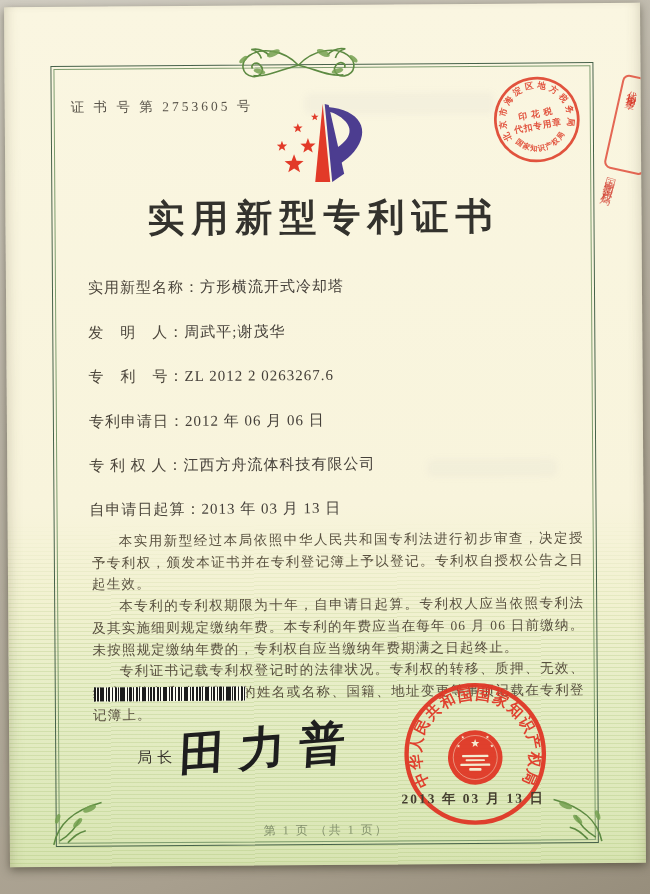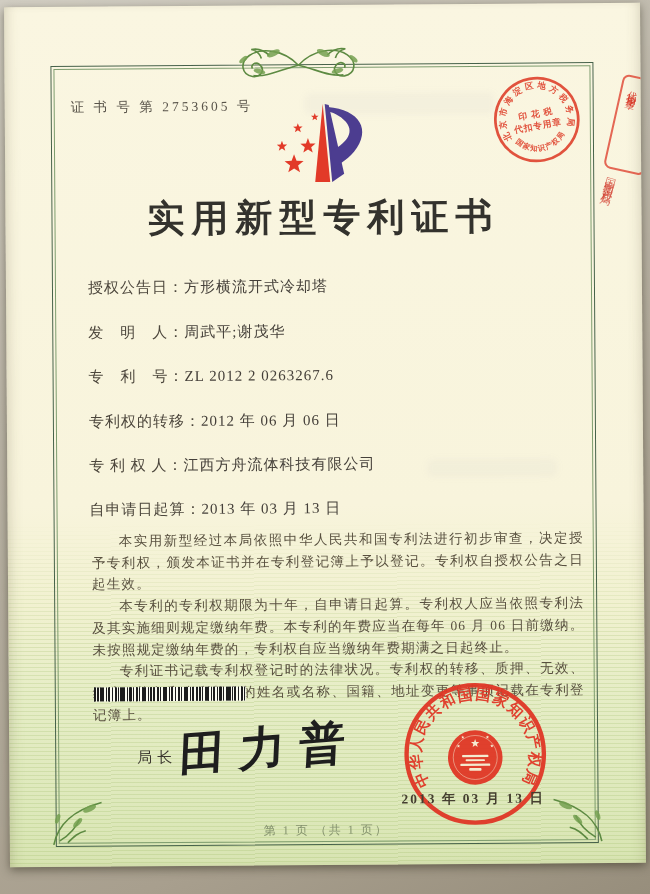--- a/index.html
+++ b/index.html
@@ -172,24 +172,24 @@
 
   <div class="edge-stamp-box">
     <span>代扣专用章</span>
     <span>印花税</span>
   </div>
   <div class="edge-stamp-arc">国家知识产权局</div>
 
   <div class="title">实用新型专利证书</div>
 
   <div class="fields">
-    <div class="field-row r0"><span>授权公告日：</span><span class="val">方形横流开式冷却塔</span></div>
+    <div class="field-row r0"><span>实用新型名称：</span><span class="val">方形横流开式冷却塔</span></div>
     <div class="field-row r1"><span>发　明　人：</span><span class="val">周武平;谢茂华</span></div>
     <div class="field-row r2"><span>专　利　号：</span><span class="val">ZL 2012 2 0263267.6</span></div>
-    <div class="field-row r3"><span>专利权的转移：</span><span class="val">2012 年 06 月 06 日</span></div>
+    <div class="field-row r3"><span>专利申请日：</span><span class="val">2012 年 06 月 06 日</span></div>
     <div class="field-row r4"><span>专 利 权 人：</span><span class="val">江西方舟流体科技有限公司</span></div>
     <div class="field-row r5"><span>自申请日起算：</span><span class="val">2013 年 03 月 13 日</span></div>
   </div>
 
   <div class="paragraphs">
     <p>本实用新型经过本局依照中华人民共和国专利法进行初步审查，决定授予专利权，颁发本证书并在专利登记簿上予以登记。专利权自授权公告之日起生效。</p>
     <p>本专利的专利权期限为十年，自申请日起算。专利权人应当依照专利法及其实施细则规定缴纳年费。本专利的年费应当在每年 06 月 06 日前缴纳。未按照规定缴纳年费的，专利权自应当缴纳年费期满之日起终止。</p>
     <p>专利证书记载专利权登记时的法律状况。专利权的转移、质押、无效、终止、恢复和专利权人的姓名或名称、国籍、地址变更等事项记载在专利登记簿上。</p>
   </div>
 

